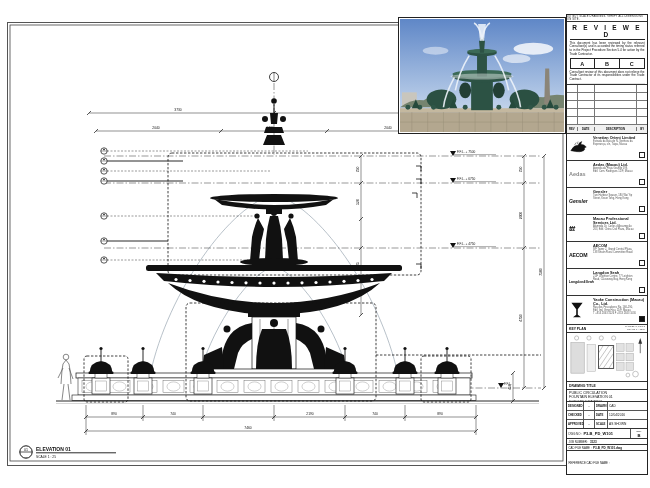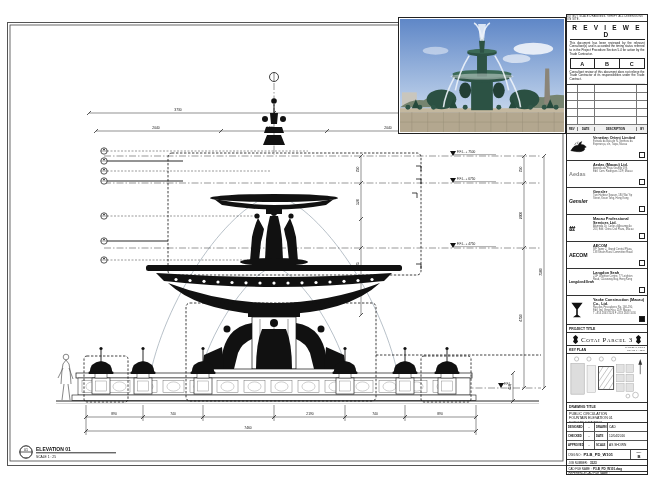--- a/index.html
+++ b/index.html
@@ -634,30 +634,20 @@
     </div>
     <div class="txt">
       <div class="nm">Yaoke Construction (Macau) Co., Ltd.</div>
       <div class="ad">Rua dos Pescadores No. 166-190,</div>
       <div class="ad">Edif. Ind. Veng Hou, 11/F, Macau</div>
       <div class="ad">T +853 2843 1026   F +853 2843 1030</div>
     </div>
     <div class="chk filled"></div>
   </section>
 
-  <section class="project">
-    <div class="sechdr">
-        <span>PROJECT TITLE</span>
-      </div>
-    <div class="body">
-      <span class="orn"></span>
-      <span class="ptitle">Cotai Parcel 3</span>
-      <span class="orn"></span>
-    </div>
-  </section>
 
   <section class="keyplan">
     <div class="sechdr">
       <span>KEY PLAN</span>
       <span class="sub">
         <span>PARCEL 3, LOT 2</span><br>
         <span>SCALE 1 : 7500</span>
       </span>
     </div>
     <svg width="76" height="46" viewBox="0 0 80 48">

